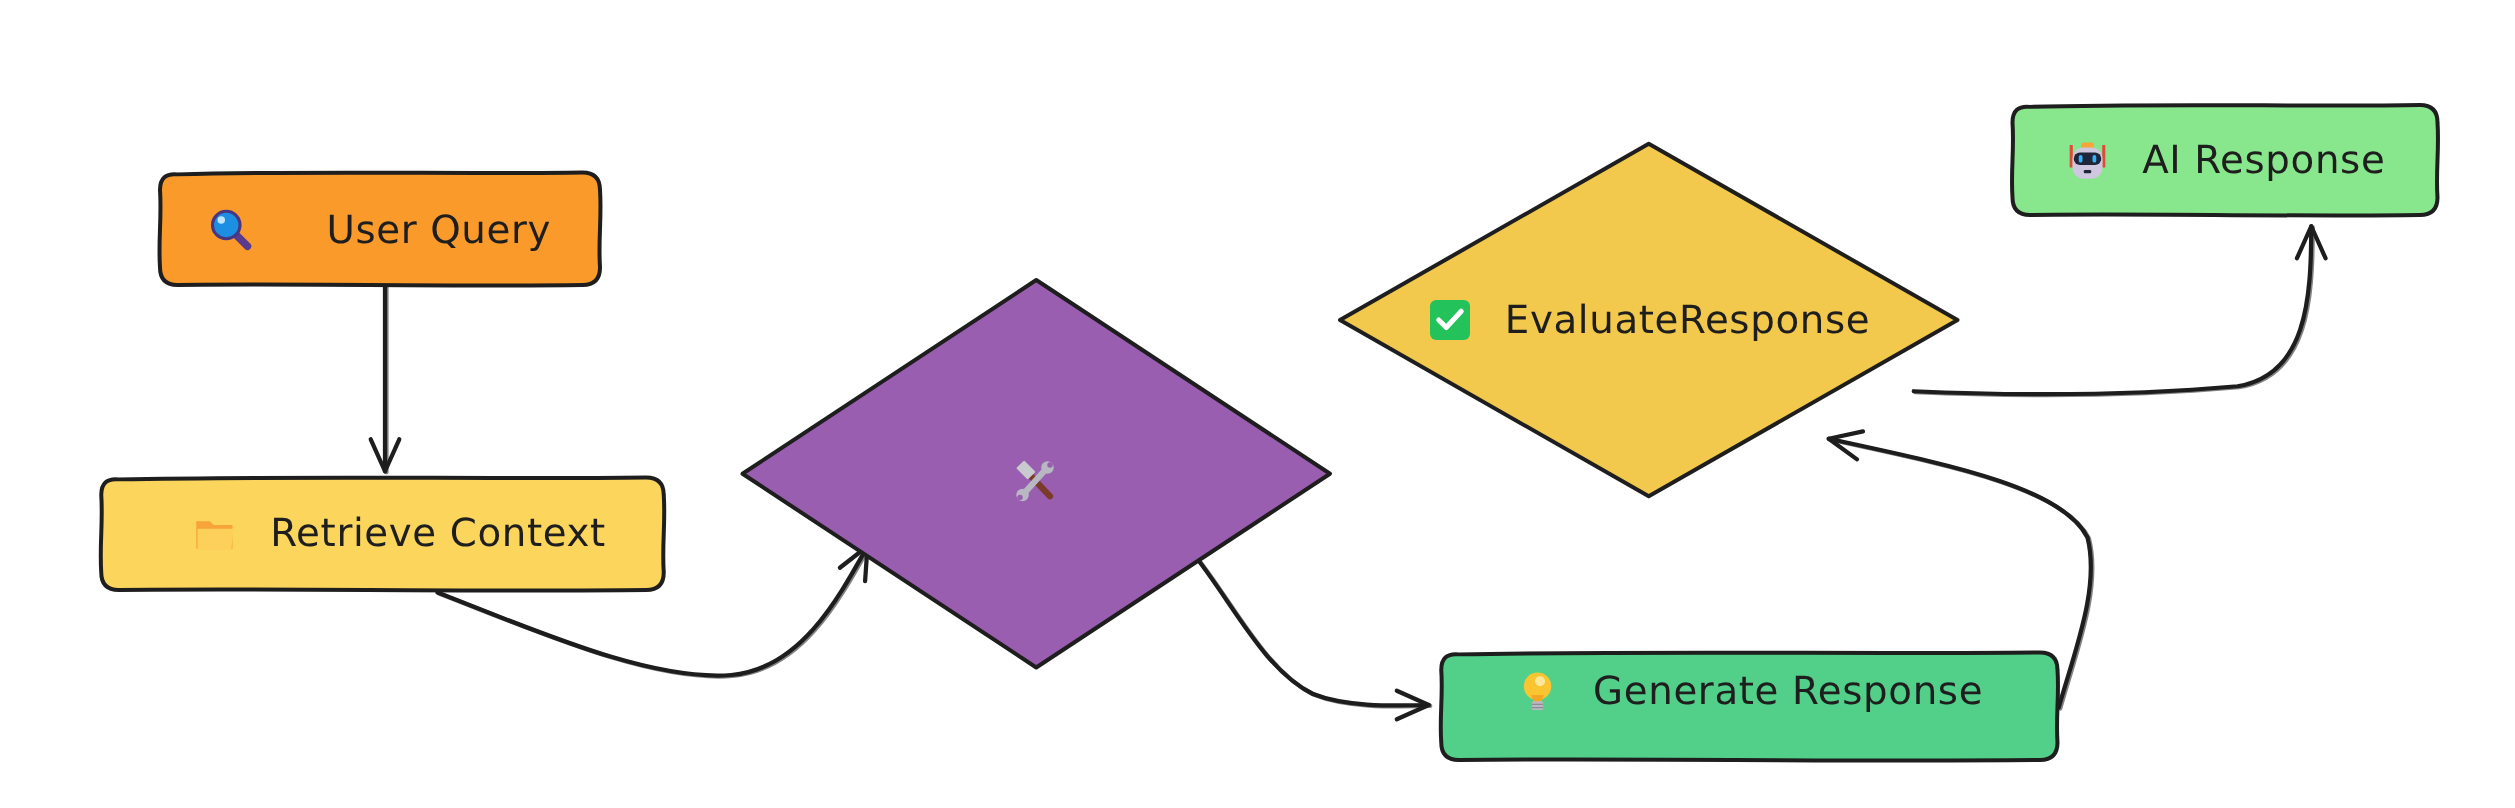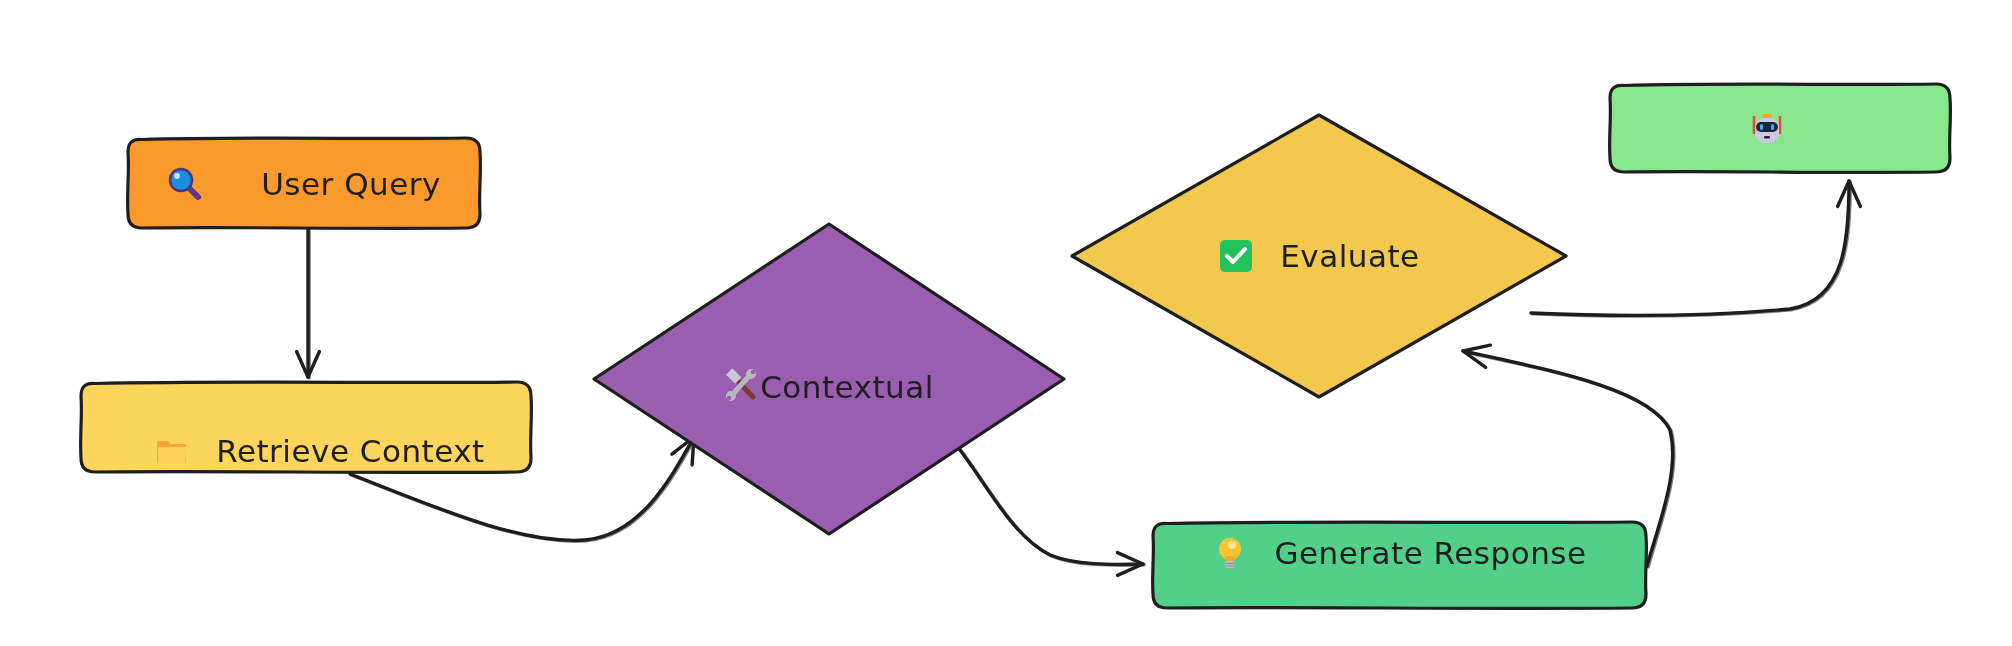--- a/index.html
+++ b/index.html
@@ -127,42 +127,41 @@
     <div class="label" style="left: 128px; top: 138px; width: 352px; height: 92px; gap: 32px;">
       <span class="icon">
         <svg viewBox="0 0 36 36">
           <line x1="21" y1="21" x2="31" y2="31" stroke="#5b3a8c" stroke-width="6" stroke-linecap="round"></line>
           <circle cx="14" cy="14" r="11" fill="#1c8fe3" stroke="#4a3680" stroke-width="2.5"></circle>
           <circle cx="10" cy="10" r="3" fill="#bfe6ff"></circle>
         </svg>
       </span>
       <span>User Query</span>
     </div>
-    <div class="label" style="left: 81px; top: 382px; width: 477px; height: 90px; margin-top: 24px;">
+    <div class="label" style="left: 81px; top: 382px; width: 477px; height: 90px;">
       <span class="icon">
         <svg viewBox="0 0 36 36">
           <path d="M3 8 h11 l3 3 h15 v19 h-29 z" fill="#f7a53a"></path>
           <path d="M4 14 h29 l-2 17 h-27 z" fill="#fcd05a"></path>
         </svg>
       </span>
       <span>Retrieve Context</span>
     </div>
     <div class="label stack" style="left: 688px; top: 294px; width: 282px; height: 186px;">
       <span class="icon top">
         <svg viewBox="0 0 36 36">
           <line x1="10" y1="10" x2="29" y2="30" stroke="#7b3b2a" stroke-width="5" stroke-linecap="round"></line>
           <rect x="3" y="4" width="13" height="9" rx="1" transform="rotate(45 9 9)" fill="#c9c9d0"></rect>
           <line x1="26" y1="8" x2="8" y2="28" stroke="#b8b8c2" stroke-width="5" stroke-linecap="round"></line>
           <circle cx="27" cy="7" r="5" fill="#b8b8c2"></circle>
           <circle cx="29" cy="5" r="2.2" fill="#9A5EB0"></circle>
           <circle cx="7" cy="29" r="5" fill="#b8b8c2"></circle>
           <circle cx="5" cy="31" r="2.2" fill="#9A5EB0"></circle>
         </svg>
       </span>
-      <span>Contextual</span>
     </div>
     <div class="label" style="left: 1153px; top: 522px; width: 493px; height: 62px;">
       <span class="icon">
         <svg viewBox="0 0 36 36">
           <circle cx="18" cy="14" r="11" fill="#fbc531"></circle>
           <circle cx="20" cy="10" r="4" fill="#ffe89a"></circle>
           <path d="M13 21 l2 6 h6 l2 -6" fill="#f4a623"></path>
           <rect x="13.5" y="26" width="9" height="7" rx="1.5" fill="#b9b9c2"></rect>
           <line x1="13.5" y1="28.5" x2="22.5" y2="28.5" stroke="#8c8c96" stroke-width="1"></line>
           <line x1="13.5" y1="31" x2="22.5" y2="31" stroke="#8c8c96" stroke-width="1"></line>
@@ -173,28 +172,30 @@
     <div class="label stack" style="left: 1170.8px; top: 171.4px; width: 296.4px; height: 169.2px;">
       <div class="icon-row">
         <span class="icon">
           <svg viewBox="0 0 36 36">
             <rect x="2" y="2" width="32" height="32" rx="5" fill="#23c25b"></rect>
             <path d="M9 18 l6 6 l12 -13" fill="none" stroke="#ffffff" stroke-width="4" stroke-linecap="round" stroke-linejoin="round"></path>
           </svg>
         </span>
         <span>Evaluate</span>
       </div>
+      <span>Response</span>
     </div>
     <div class="label" style="left: 1610px; top: 84px; width: 340px; height: 88px;">
       <span class="icon">
         <svg viewBox="0 0 36 36">
           <line x1="5" y1="6" x2="5" y2="24" stroke="#e04a3a" stroke-width="2.5"></line>
           <line x1="31" y1="6" x2="31" y2="24" stroke="#e04a3a" stroke-width="2.5"></line>
           <rect x="13" y="4" width="10" height="5" rx="2" fill="#f7a53a"></rect>
           <rect x="6" y="8" width="24" height="25" rx="9" fill="#cfc6e0"></rect>
           <rect x="7" y="12" width="22" height="10" rx="5" fill="#20263a"></rect>
           <rect x="11" y="14" width="3" height="6" rx="1.5" fill="#2fb3ff"></rect>
           <rect x="22" y="14" width="3" height="6" rx="1.5" fill="#2fb3ff"></rect>
           <rect x="15" y="26" width="6" height="2.5" rx="1" fill="#20263a"></rect>
         </svg>
       </span>
+      <span>AI Response</span>
     </div>
   </div>
 
 </body></html>

